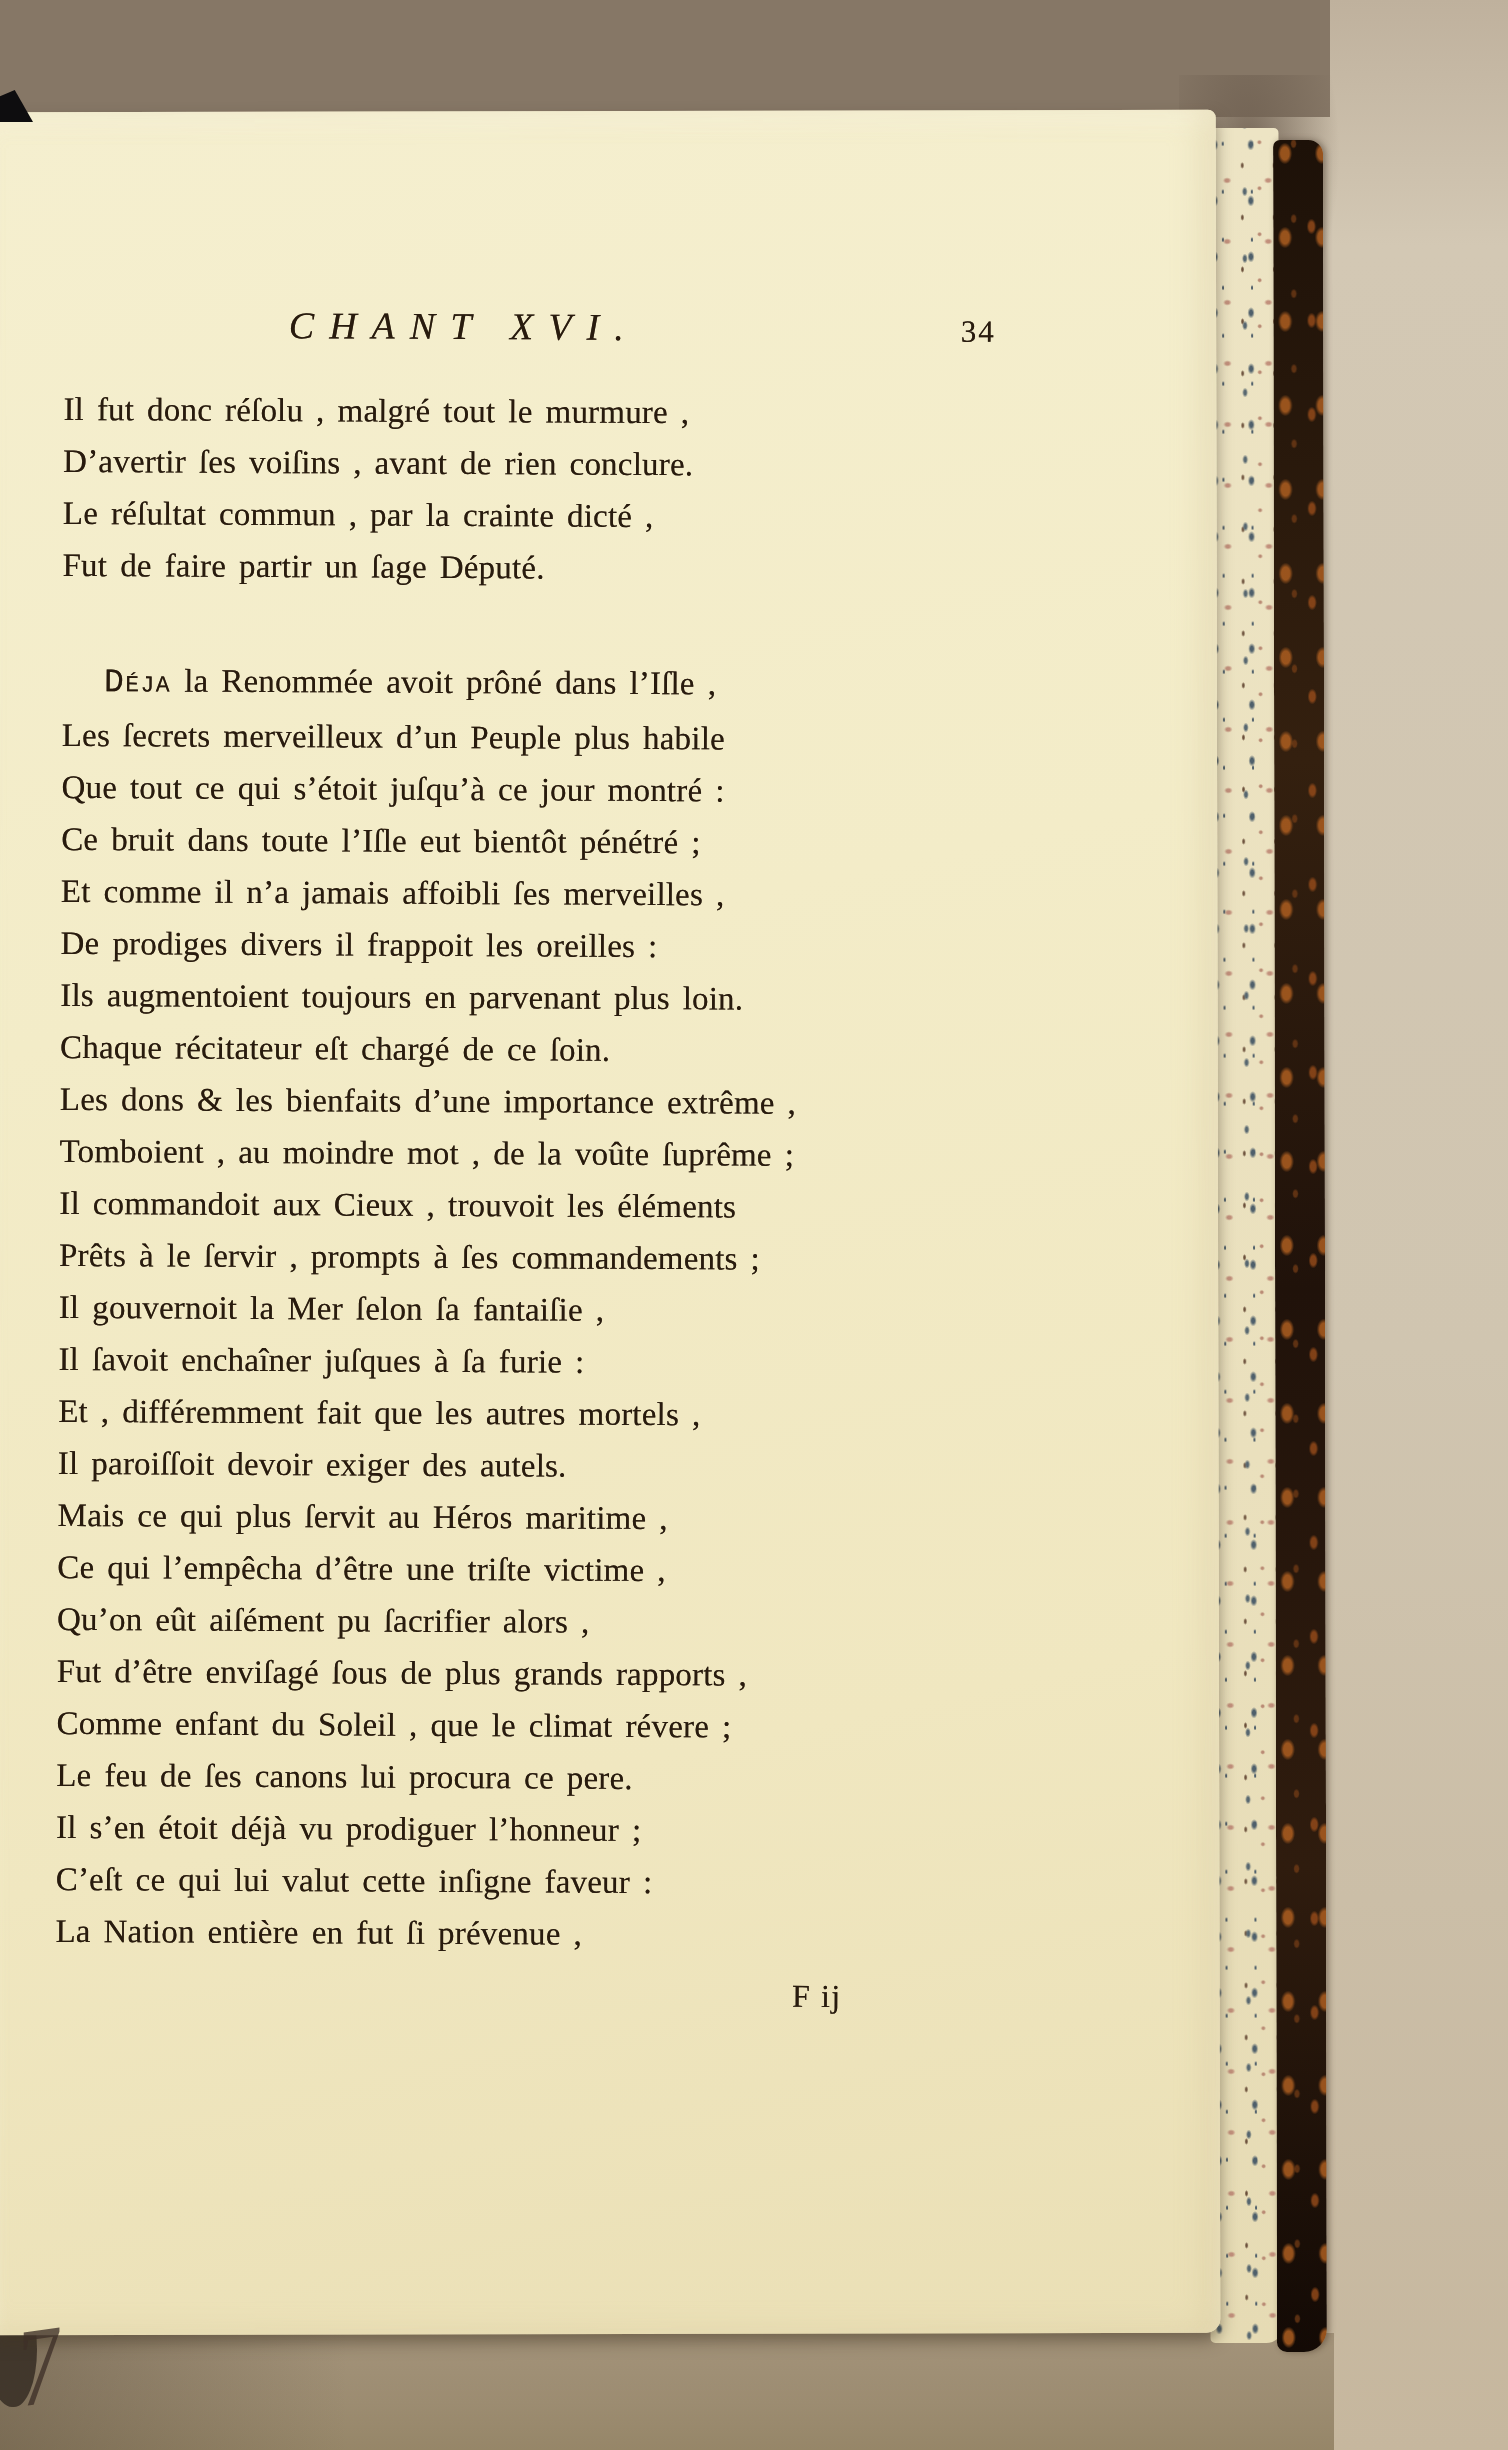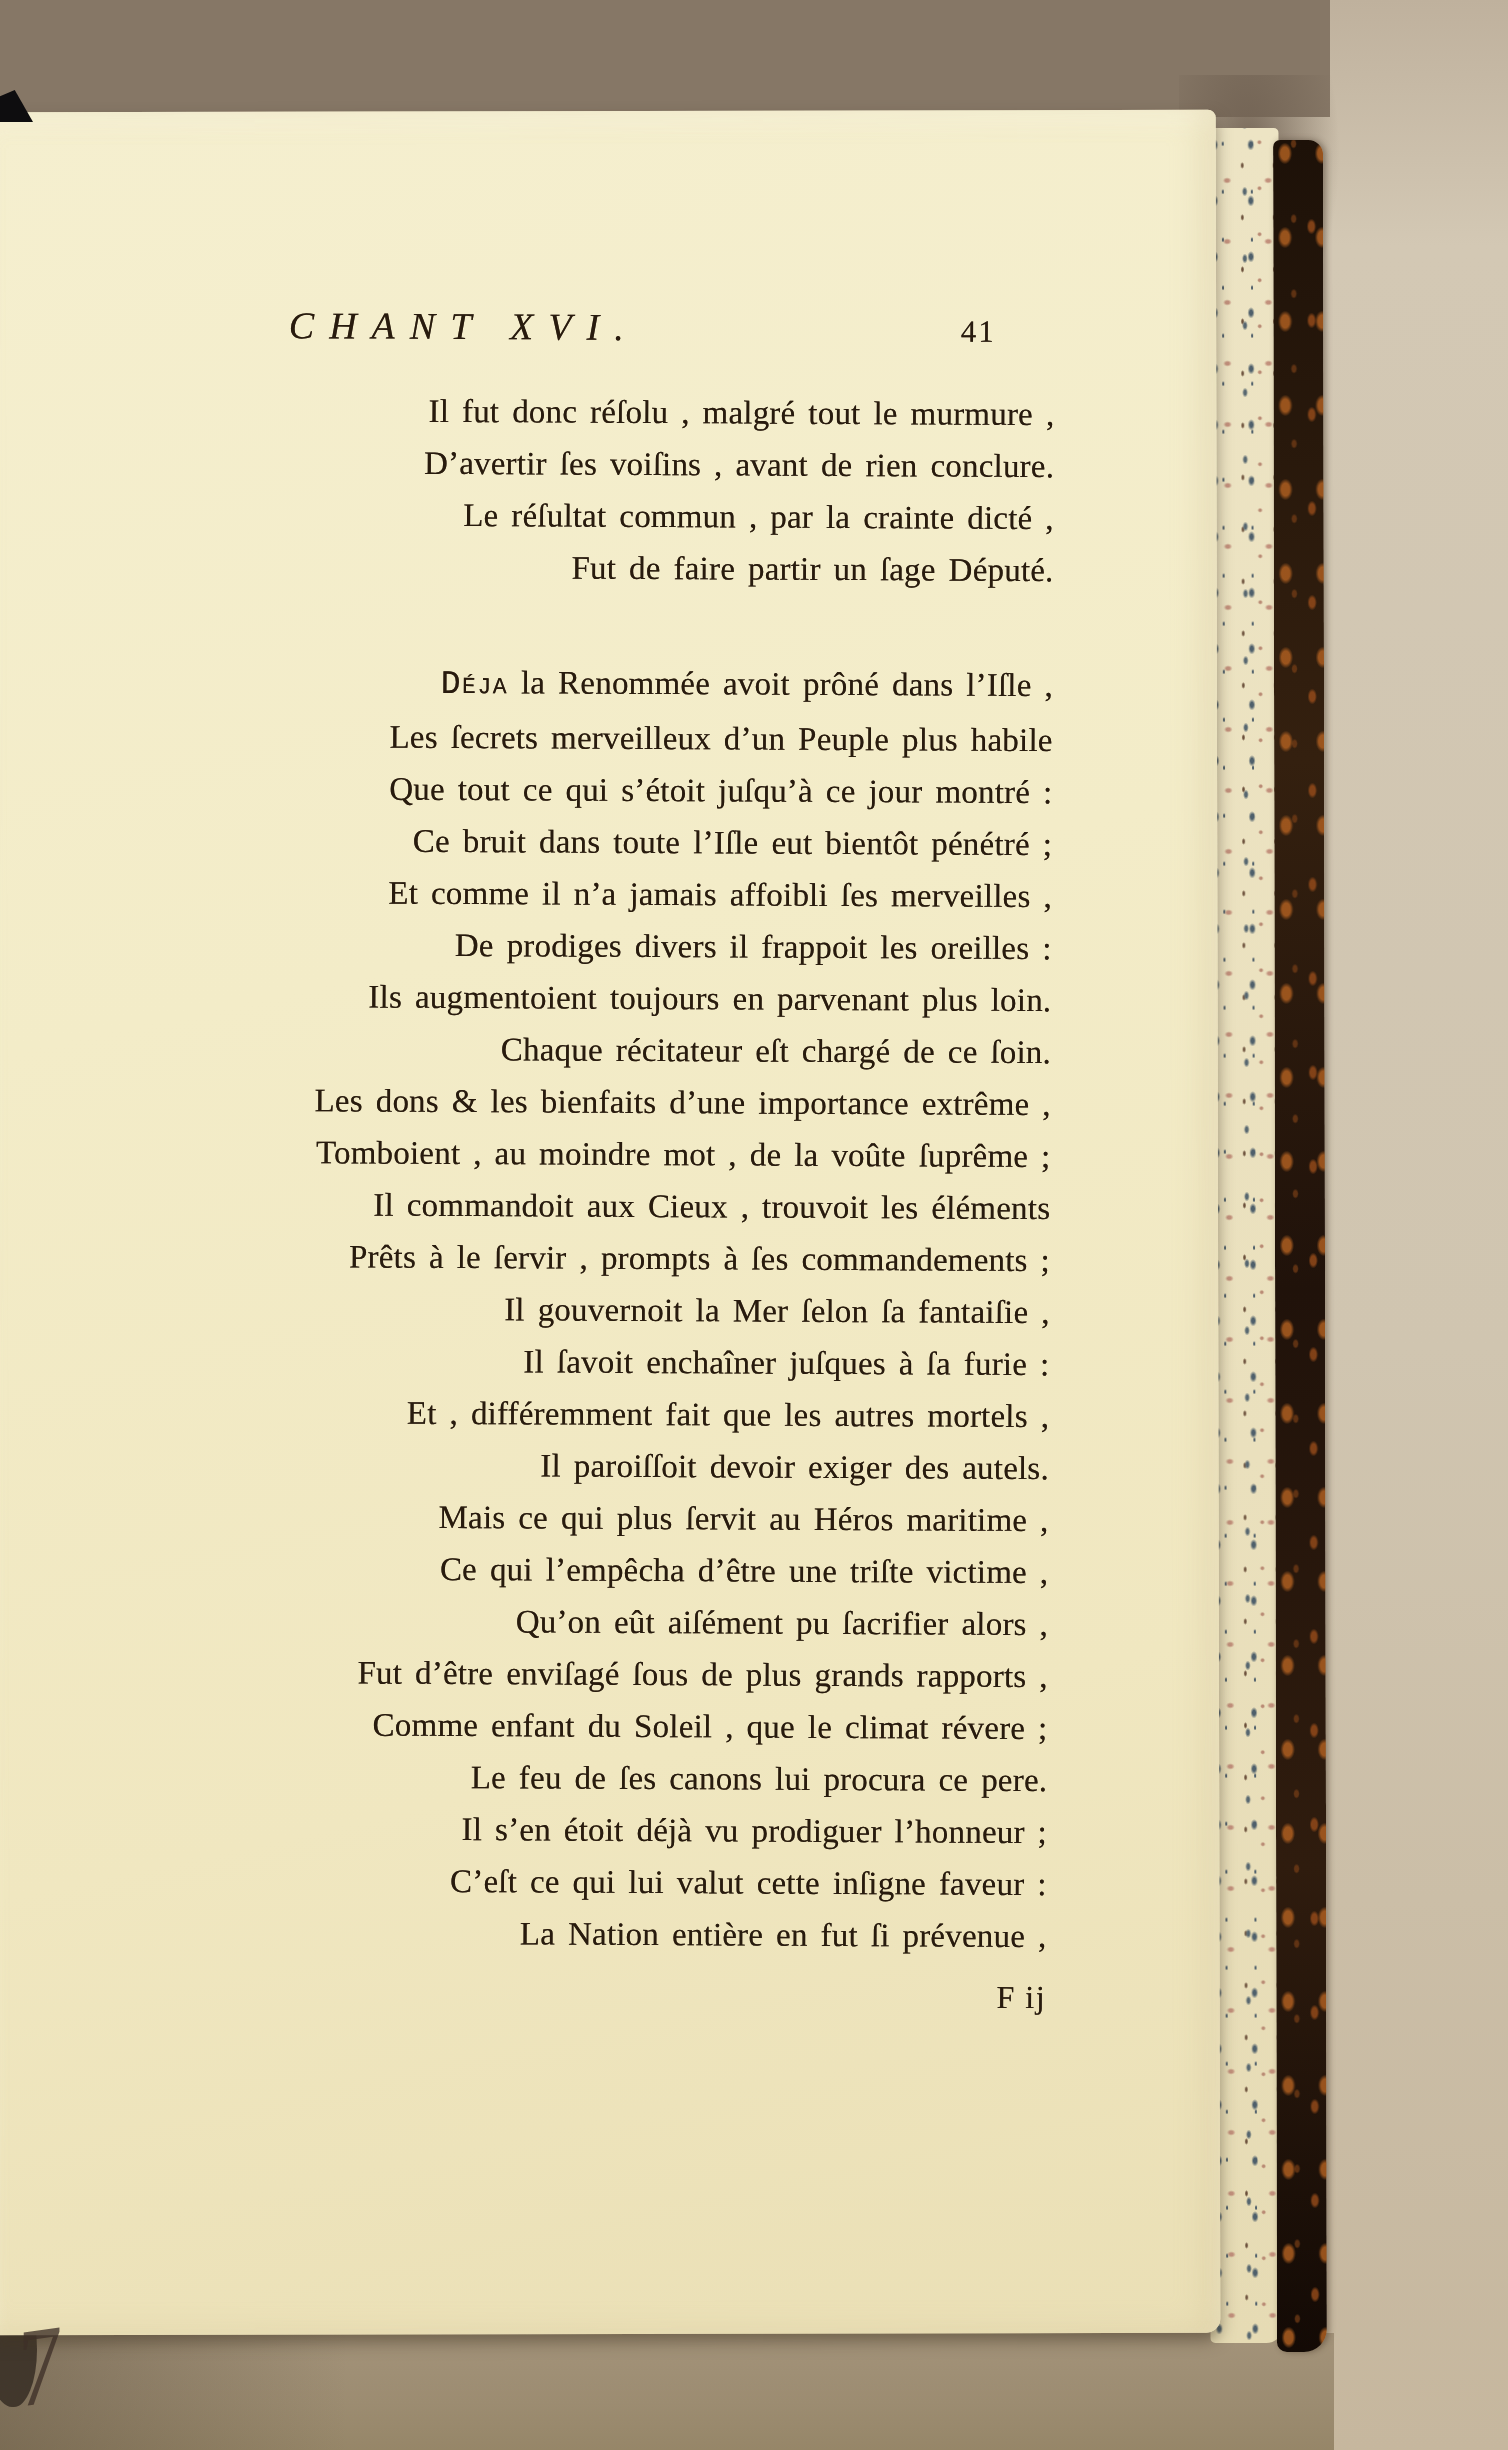--- a/index.html
+++ b/index.html
@@ -1,18 +1,18 @@
 <!DOCTYPE html>
 <html style="font-size:8px"><head>
 <meta charset="utf-8">
 <style>
   html,body{margin:0;padding:0;background:#c8bba3;}
   .scene{position:relative;width:1509px;height:2450px;overflow:hidden;
          background:linear-gradient(180deg,#bfb19d 0%,#d3c8b4 10%,#d0c5b0 55%,#c6b79e 100%);
-         font-family:"Liberation Serif","DejaVu Serif",serif;text-align:right;}
+         font-family:"Liberation Serif","DejaVu Serif",serif;}
 
   
   .top-band{position:absolute;left:0;top:0;width:1330px;height:117px;
             background:linear-gradient(100deg,#8d7d6b 0%,#817261 45%,#8f7f6c 80%,#97887４ 100%);
             background-color:#867766;}
   .corner-smudge{position:absolute;left:1179px;top:75px;width:164px;height:279px;
             background:radial-gradient(ellipse at 42% 28%,rgba(112,97,82,.95) 0%,rgba(112,97,82,0) 68%);}
   .table-bottom{position:absolute;left:0;top:2333px;width:1334px;height:117px;
             background:linear-gradient(180deg,#a3937a 0%,#9c8c71 60%,#968668 100%);}
   .table-shade{position:absolute;left:0;top:2333px;width:348px;height:117px;
@@ -80,21 +80,21 @@
 
   <div class="fore-edge"></div>
   <div class="board-strip"></div>
 
   <div class="page"></div>
   <div class="ribbon"></div>
 
   <div class="text-col">
     <div class="head-row">
       <span class="chant">CHANT XVI.</span>
-      <span class="pagenum">41</span>
+      <span class="pagenum">34</span>
     </div>
 
     <div class="stanza stanza-1">
       <div class="line">Il fut donc réſolu , malgré tout le murmure ,</div>
       <div class="line">D’avertir ſes voiſins , avant de rien conclure.</div>
       <div class="line">Le réſultat commun , par la crainte dicté ,</div>
       <div class="line">Fut de faire partir un ſage Député.</div>
     </div>
 
     <div class="stanza stanza-2">

